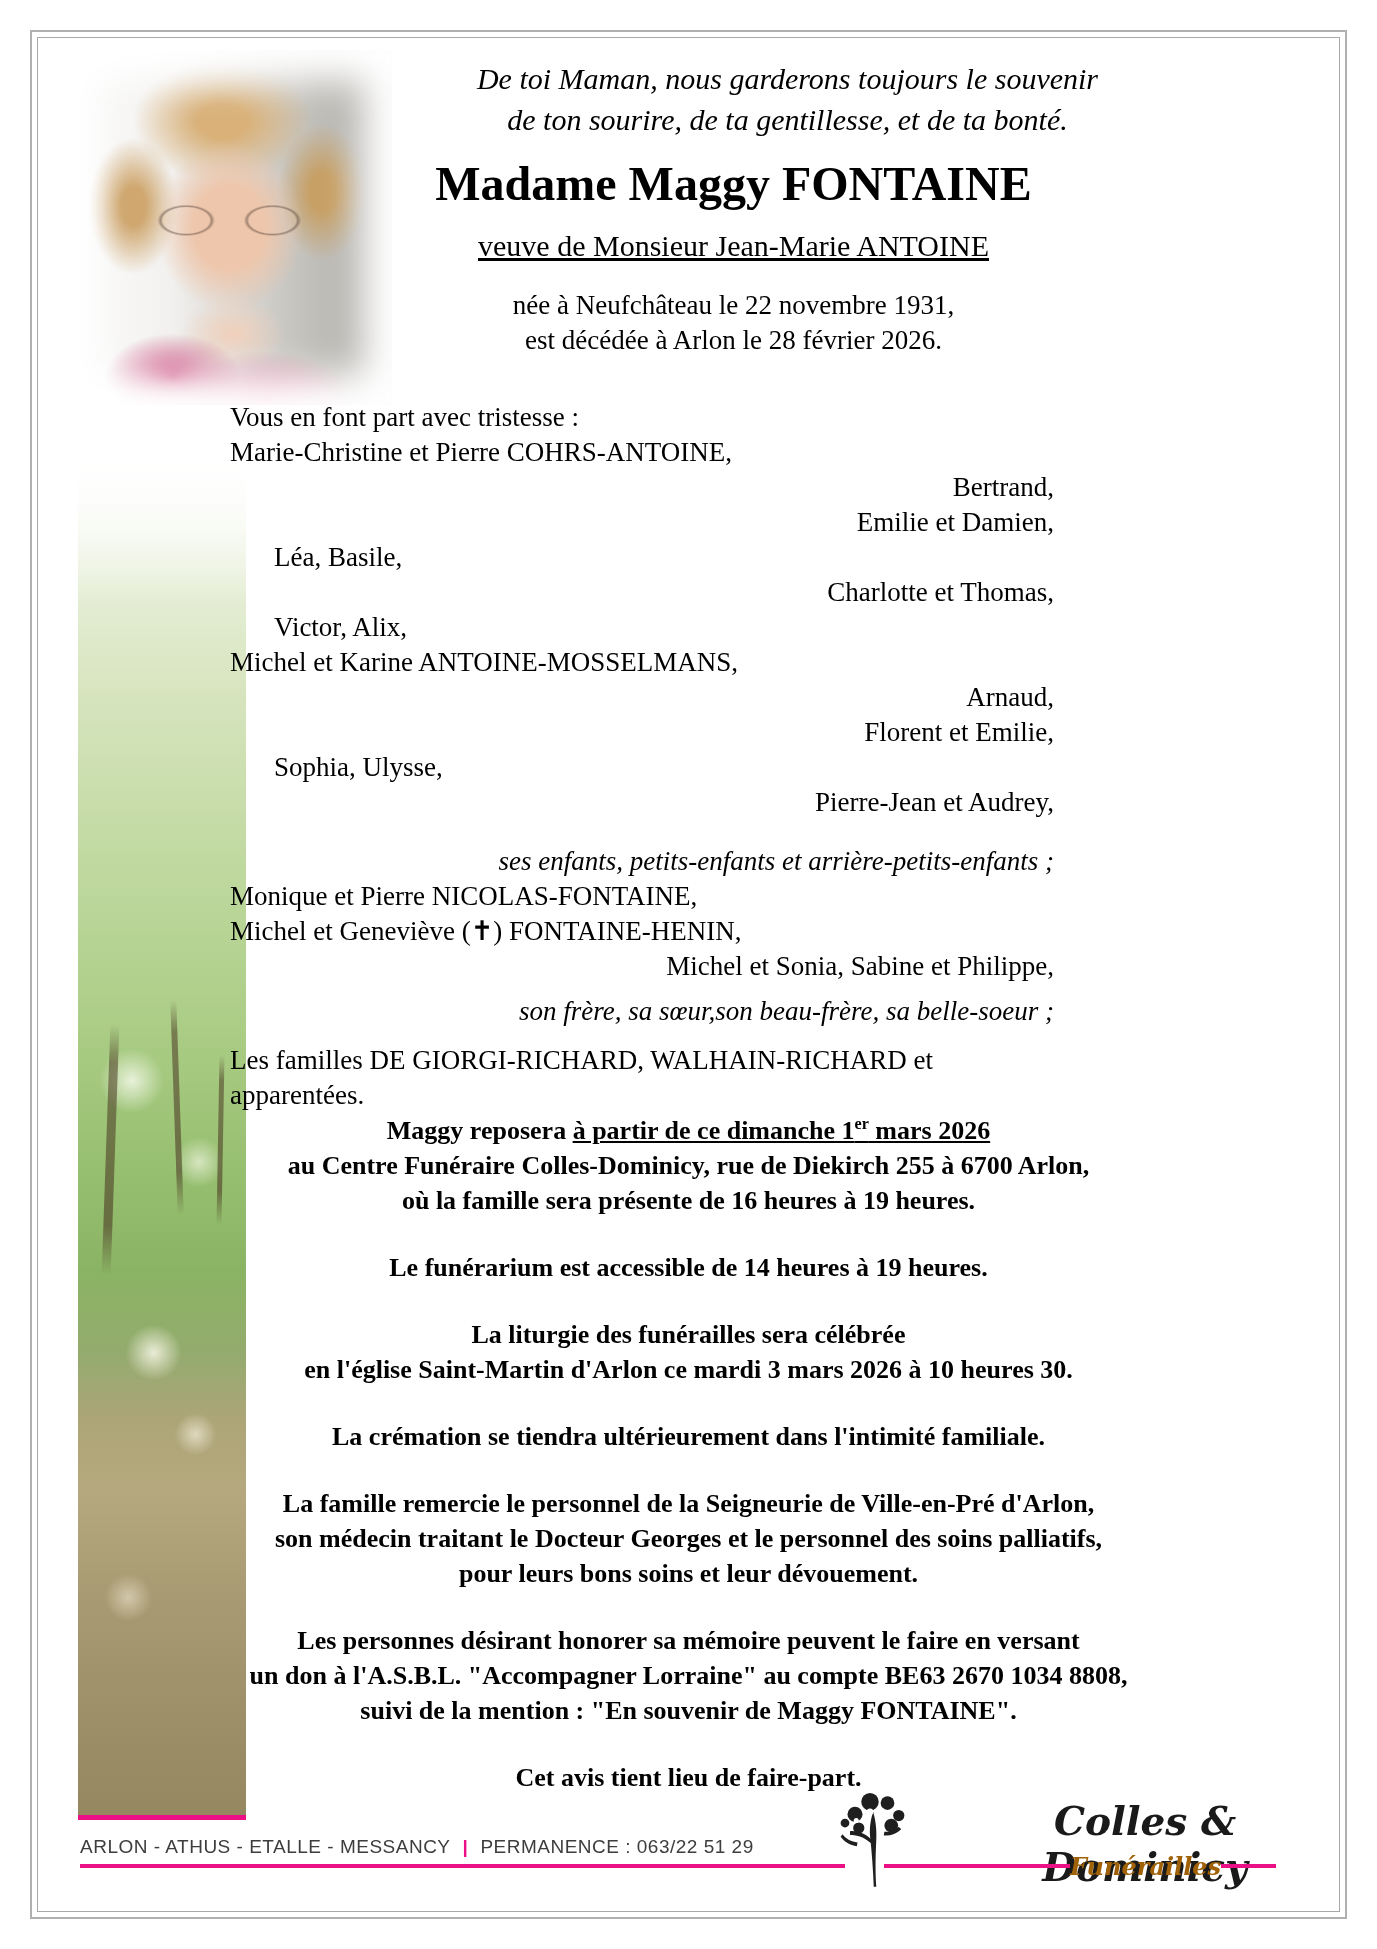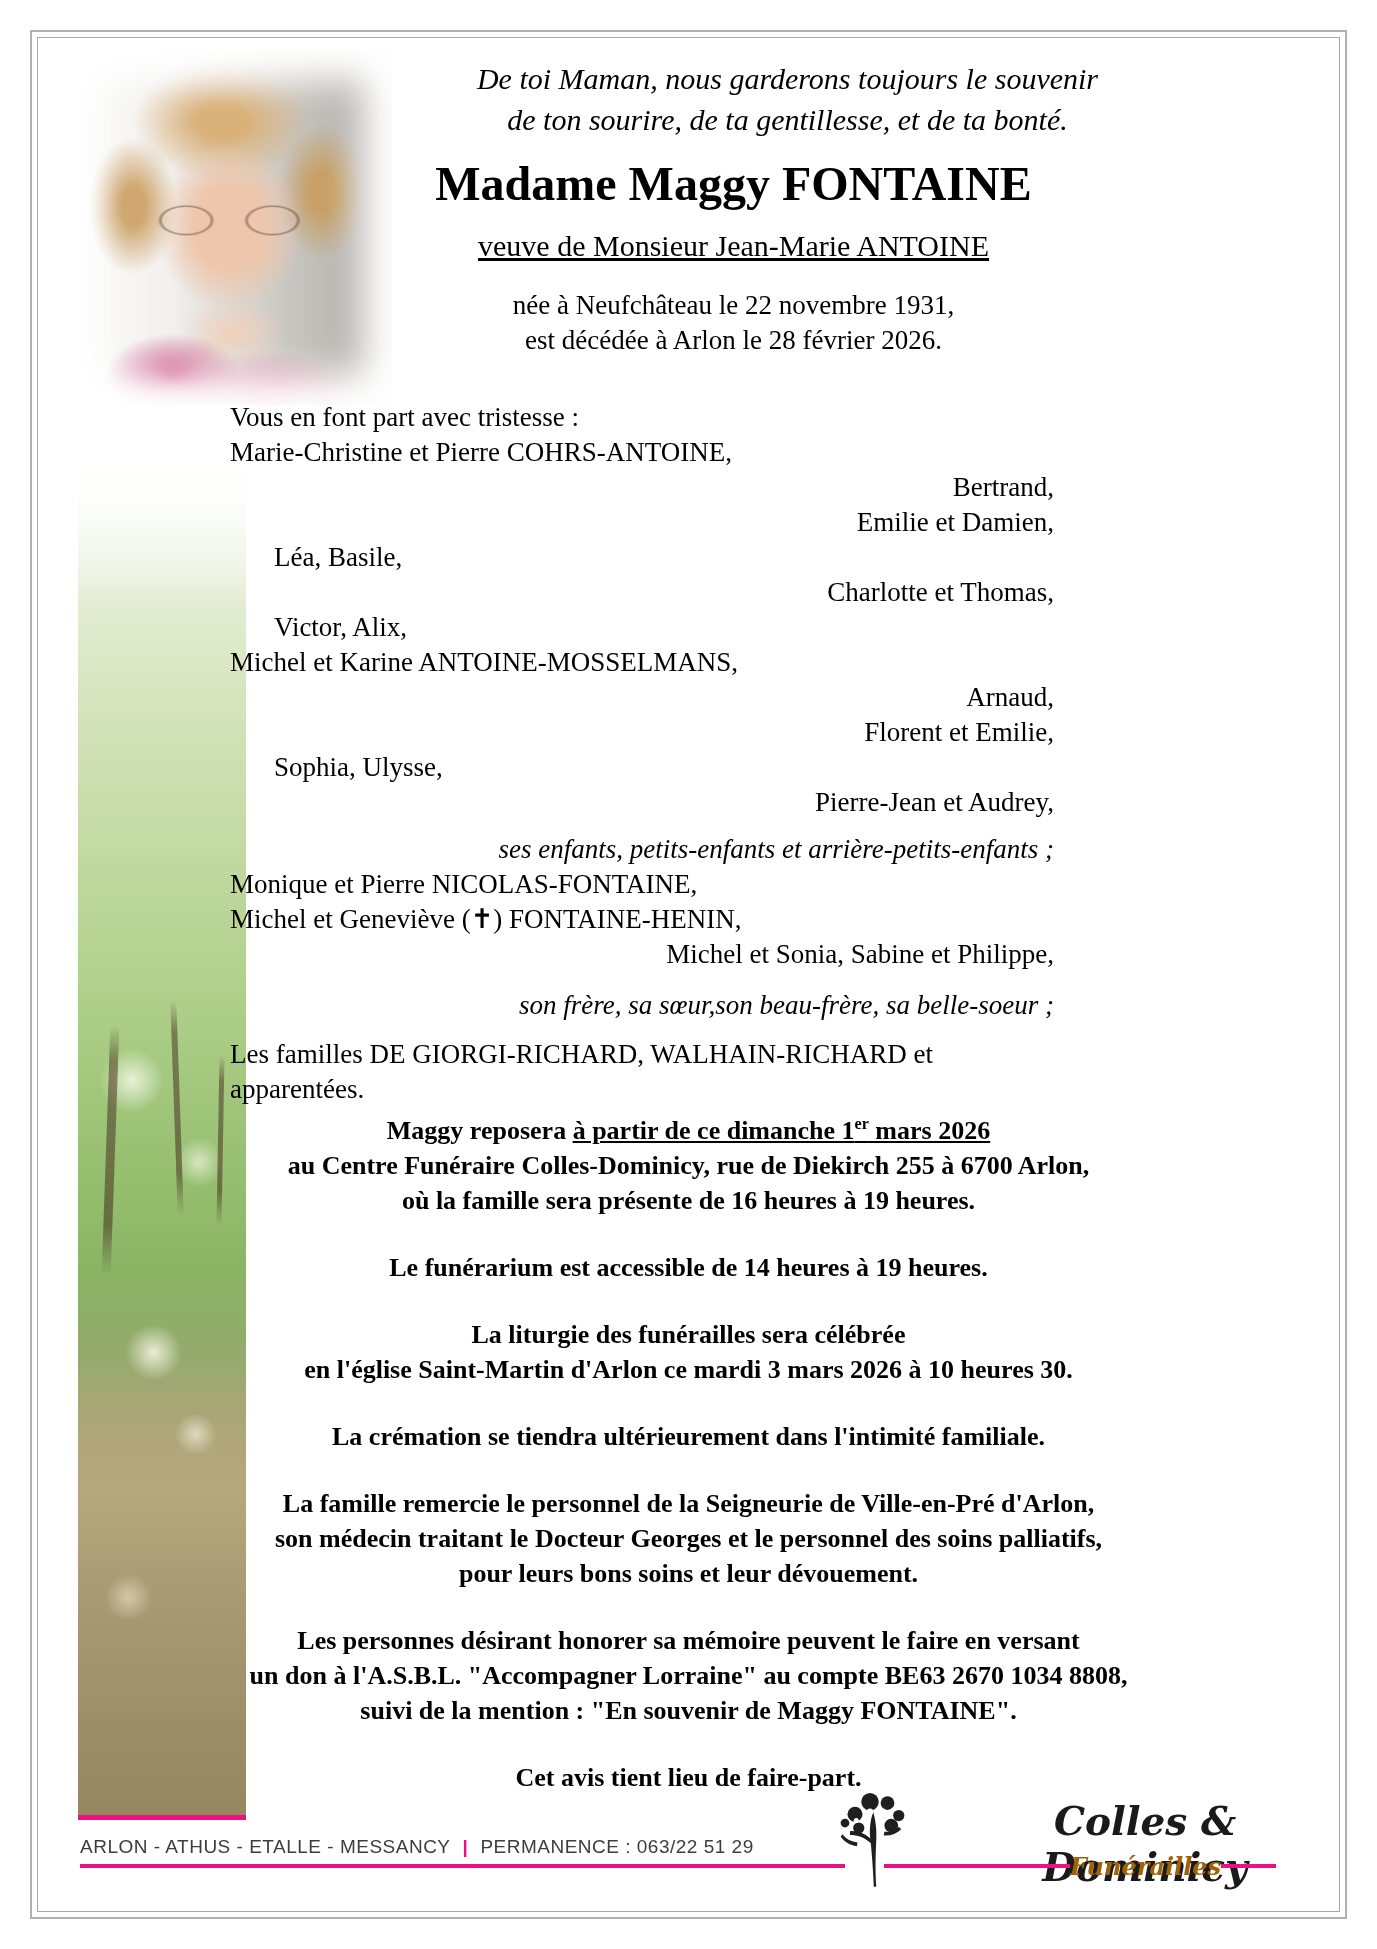--- a/index.html
+++ b/index.html
@@ -57,22 +57,22 @@
   .header{position:absolute;left:150px;right:60px;top:156px;text-align:center;}
   .main-title{font-size:48px;font-weight:bold;line-height:56px;}
   .sub-title{font-size:30px;line-height:40px;margin-top:14px;text-decoration:underline;}
   .dates{font-size:27px;line-height:35px;margin-top:22px;}
 
   
   .names{position:absolute;left:230px;top:400px;width:824px;font-size:27px;line-height:35px;}
   .names .i1{padding-left:22px;text-align:right;}
   .names .i2{padding-left:44px;}
   .caption{text-align:right;font-style:italic;}
-  .caption.c1{margin-top:12px;}
-  .caption.c2{margin-top:16px;}
+  .caption.c1{margin-top:24px;}
+  .caption.c2{margin-top:10px;}
   .families-line{margin-top:14px;}
 
   
   .ceremony{
     position:absolute;left:48px;right:48px;top:1106px;text-align:center;
     font-weight:bold;font-size:26px;line-height:35px;
   }
   .ceremony .para{margin:0 0 32px 0;}
   .u{text-decoration:underline;}
   sup{font-size:0.62em;}

